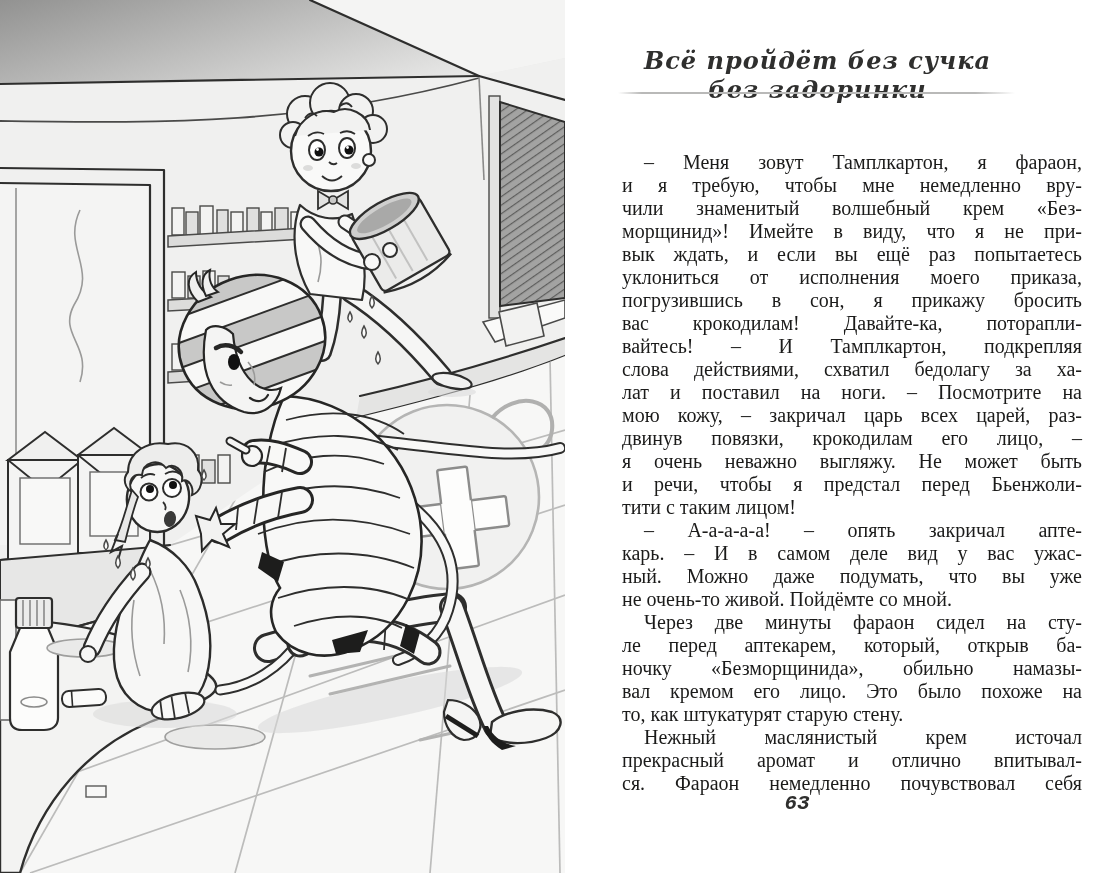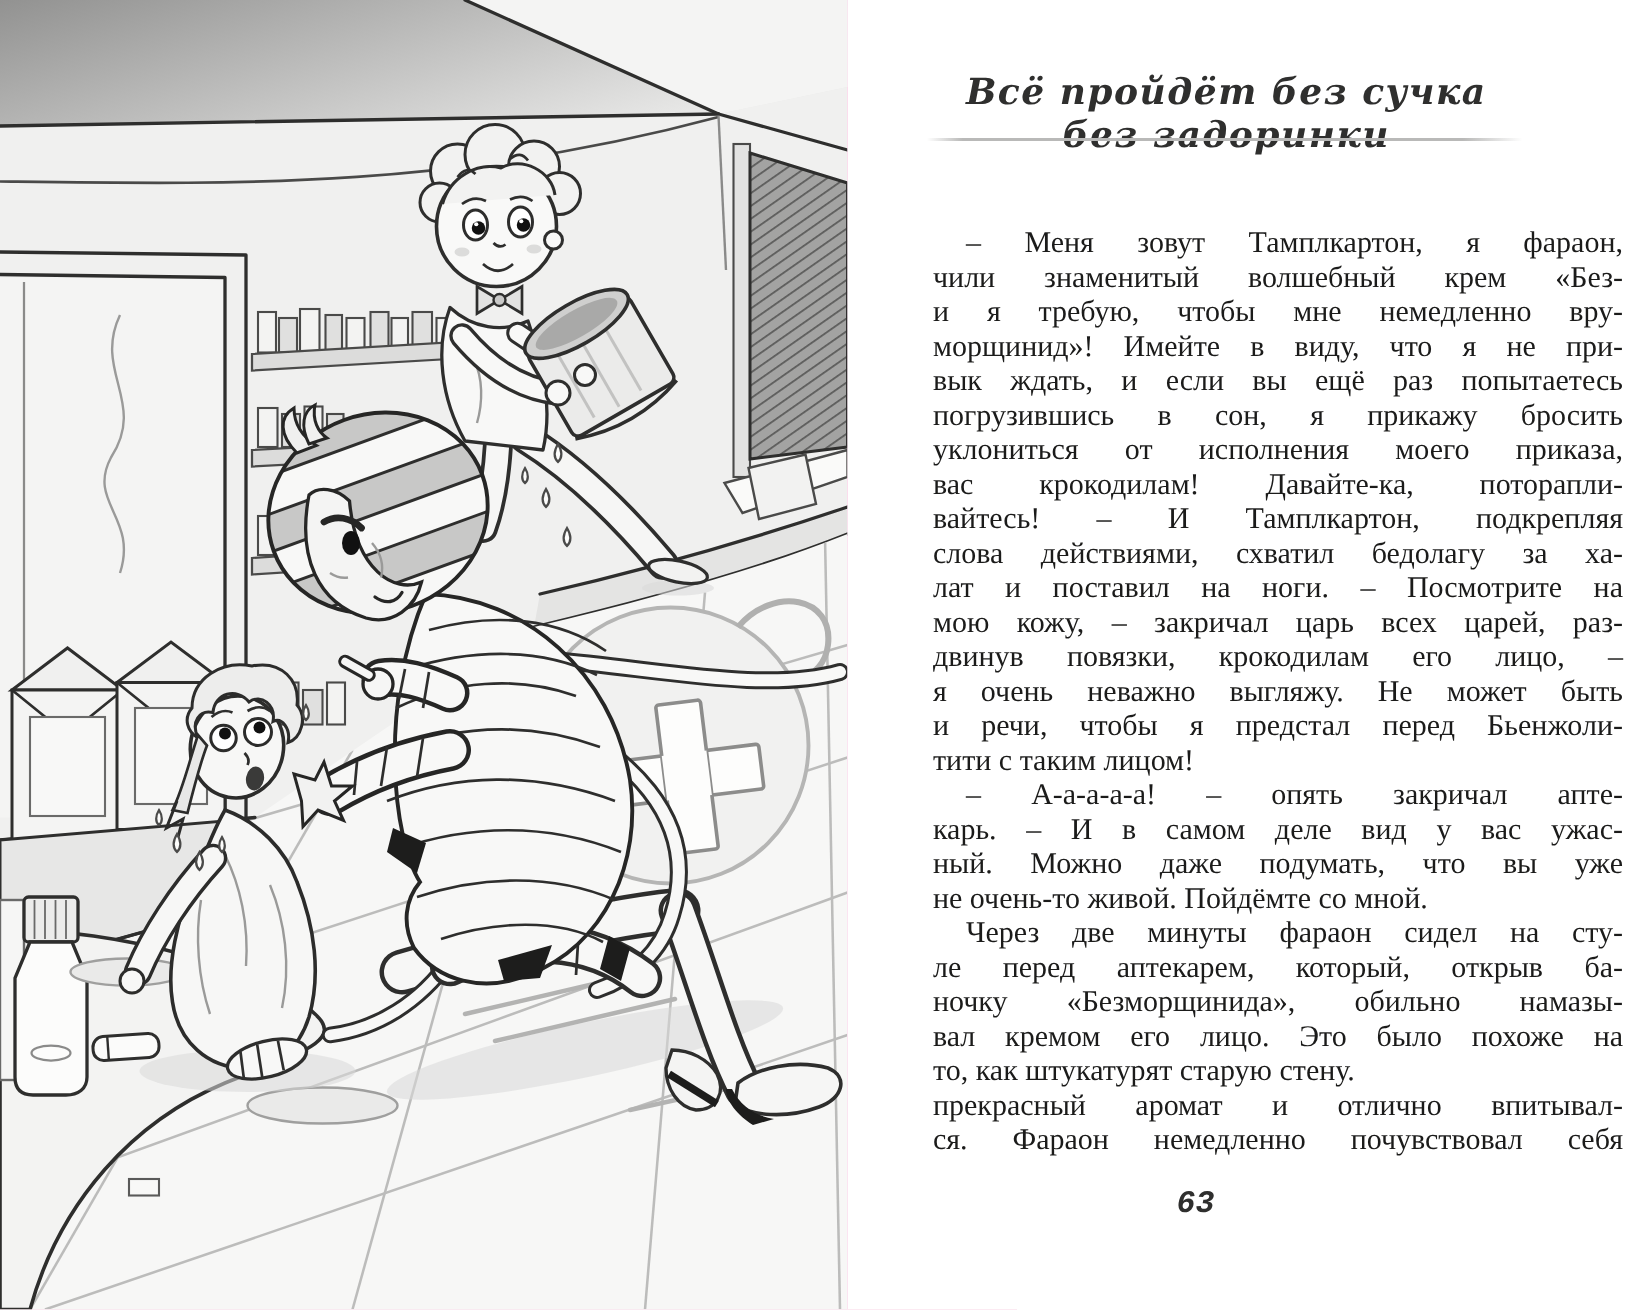--- a/index.html
+++ b/index.html
@@ -401,26 +401,26 @@
       </g>
     </svg>
   </div>
 
   <div class="page-right">
     <div class="header">Всё пройдёт без сучка без задоринки</div>
     <div class="header-rule"></div>
     <div class="text-block">
         <div>
           <div class="line first">– Меня зовут Тамплкартон, я фараон,</div>
+          <div class="line">и я требую, чтобы мне немедленно вру-</div>
           <div class="line">чили знаменитый волшебный крем «Без-</div>
-          <div class="line">и я требую, чтобы мне немедленно вру-</div>
           <div class="line">морщинид»! Имейте в виду, что я не при-</div>
           <div class="line">вык ждать, и если вы ещё раз попытаетесь</div>
+          <div class="line">уклониться от исполнения моего приказа,</div>
           <div class="line">погрузившись в сон, я прикажу бросить</div>
-          <div class="line">уклониться от исполнения моего приказа,</div>
           <div class="line">вас крокодилам! Давайте-ка, поторапли-</div>
           <div class="line">вайтесь! – И Тамплкартон, подкрепляя</div>
           <div class="line">слова действиями, схватил бедолагу за ха-</div>
           <div class="line">лат и поставил на ноги. – Посмотрите на</div>
           <div class="line">мою кожу, – закричал царь всех царей, раз-</div>
           <div class="line">двинув повязки, крокодилам его лицо, –</div>
           <div class="line">я очень неважно выгляжу. Не может быть</div>
           <div class="line">и речи, чтобы я предстал перед Бьенжоли-</div>
           <div class="line last">тити с таким лицом!</div>
         </div>
@@ -431,20 +431,21 @@
           <div class="line last">не очень-то живой. Пойдёмте со мной.</div>
         </div>
         <div>
           <div class="line first">Через две минуты фараон сидел на сту-</div>
           <div class="line">ле перед аптекарем, который, открыв ба-</div>
           <div class="line">ночку «Безморщинида», обильно намазы-</div>
           <div class="line">вал кремом его лицо. Это было похоже на</div>
           <div class="line last">то, как штукатурят старую стену.</div>
         </div>
         <div>
+          <div class="line first">Нежный маслянистый крем источал</div>
           <div class="line">прекрасный аромат и отлично впитывал-</div>
           <div class="line">ся. Фараон немедленно почувствовал себя</div>
         </div>
       </div>
     <div class="page-number">63</div>
   </div>
 
 </div>
 
 </body></html>

